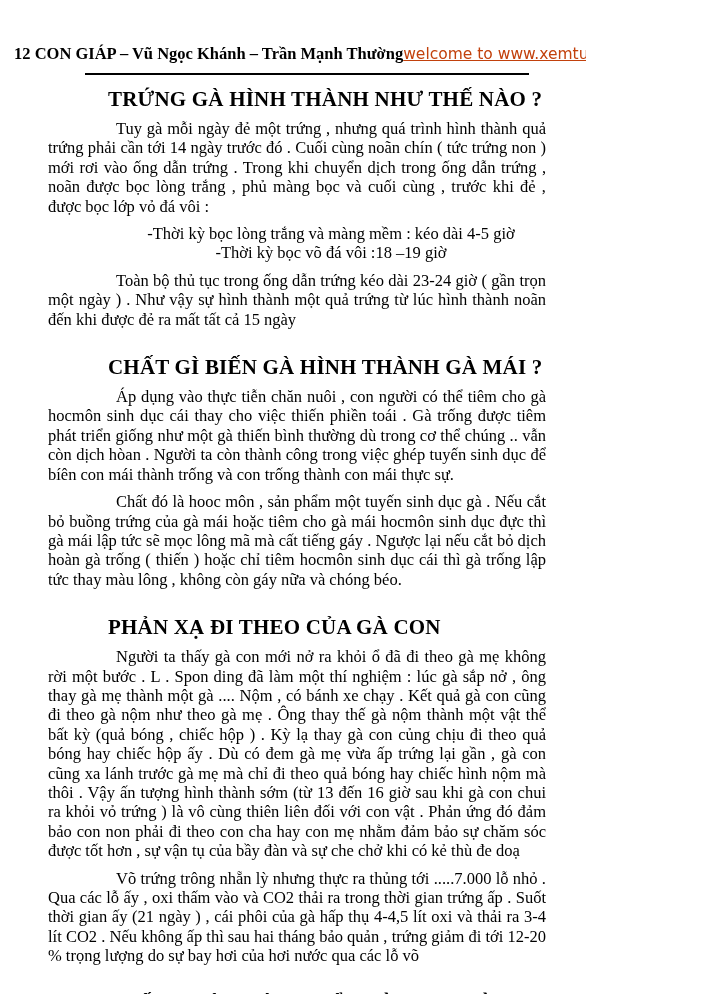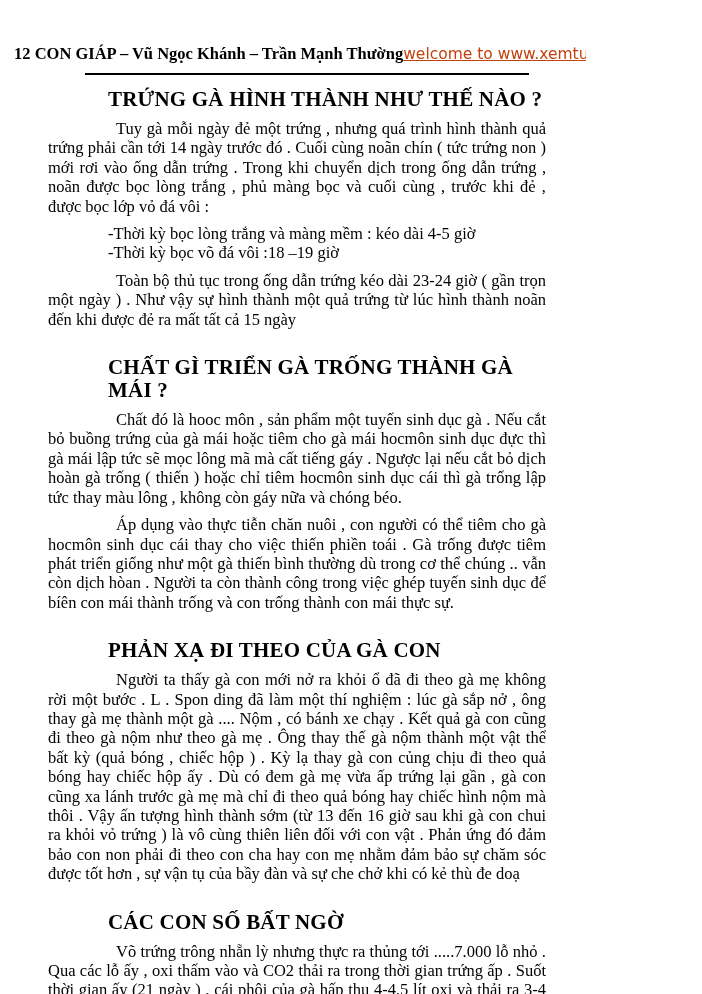--- a/index.html
+++ b/index.html
@@ -54,21 +54,21 @@
     line-height: 23px;
   }
   h2.sect.first { margin-top: 13px; }
   p.para {
     margin: 8px;
     text-align: justify;
     text-indent: 68px;
   }
   p.liline {
     margin: 0;
-    text-align: left;
+    text-align: center;
     text-indent: 68px;
   }
 </style>
 </head>
 <body>
 
 <div class="page">
 
   <header class="pagehead">
     <span class="h-left">12 CON GIÁP – Vũ Ngọc Khánh – Trần Mạnh Thường</span>
@@ -79,26 +79,25 @@
   <div class="rule"></div>
 
   <main class="body">
 
     <h2 class="sect first">TRỨNG GÀ HÌNH THÀNH NHƯ THẾ NÀO ?</h2>
     <p class="para">Tuy gà mỗi ngày đẻ một trứng , nhưng quá trình hình thành quả trứng phải cần tới 14 ngày trước đó . Cuối cùng noãn chín ( tức trứng non ) mới rơi vào ống dẫn trứng  . Trong khi chuyển dịch trong ống dẫn trứng , noãn được bọc lòng trắng , phủ màng bọc và cuối cùng , trước khi đẻ , được bọc lớp vỏ đá vôi :</p>
     <p class="liline">-Thời kỳ bọc lòng trắng và màng mềm : kéo dài 4-5 giờ</p>
     <p class="liline">-Thời kỳ bọc võ đá vôi :18 –19 giờ</p>
     <p class="para">Toàn bộ thủ tục trong ống dẫn trứng kéo dài 23-24 giờ ( gần trọn một ngày ) . Như vậy sự hình thành một quả trứng từ lúc hình thành noãn đến khi được đẻ ra mất tất cả 15 ngày</p>
 
-    <h2 class="sect">CHẤT GÌ TRIỂN GÀ TRỐNG THÀNH GÀ MÁI ?</h2>
+    <h2 class="sect">CHẤT GÌ BIẾN GÀ HÌNH THÀNH GÀ MÁI ?</h2>
+    <p class="para">Áp dụng vào thực tiễn chăn nuôi , con người có thể tiêm cho gà hocmôn sinh dục cái thay cho việc thiến phiền toái . Gà trống được tiêm phát triển giống như một gà thiến bình thường dù trong cơ thể chúng .. vẫn còn dịch hòan . Người ta còn thành công trong việc ghép tuyến sinh dục để bíên con mái thành trống và con trống thành con mái thực  sự.</p>
     <p class="para">Chất đó là hooc môn , sản phẩm một tuyến sinh dục gà . Nếu cắt bỏ buồng trứng của  gà mái hoặc tiêm cho gà mái hocmôn sinh dục đực thì gà mái lập tức sẽ mọc lông mã mà cất tiếng gáy . Ngược lại nếu cắt bỏ dịch hoàn gà trống ( thiến ) hoặc chỉ tiêm hocmôn sinh dục cái thì gà trống lập tức thay màu lông , không còn gáy nữa và chóng béo.</p>
-    <p class="para">Áp dụng vào thực tiễn chăn nuôi , con người có thể tiêm cho gà hocmôn sinh dục cái thay cho việc thiến phiền toái . Gà trống được tiêm phát triển giống như một gà thiến bình thường dù trong cơ thể chúng .. vẫn còn dịch hòan . Người ta còn thành công trong việc ghép tuyến sinh dục để bíên con mái thành trống và con trống thành con mái thực  sự.</p>
 
     <h2 class="sect">PHẢN XẠ ĐI THEO CỦA GÀ CON</h2>
     <p class="para">Người ta thấy gà con mới nở ra khỏi ổ đã đi theo gà mẹ không rời một bước . L . Spon ding đã làm một thí nghiệm : lúc gà sắp nở , ông thay gà mẹ thành một gà .... Nộm , có bánh xe chạy . Kết quả gà con cũng đi theo gà nộm như theo gà mẹ . Ông thay thế gà nộm thành một vật thể bất kỳ (quả bóng , chiếc hộp ) . Kỳ lạ thay gà con củng chịu đi theo quả bóng hay chiếc hộp ấy . Dù có đem gà mẹ vừa ấp trứng lại gần , gà con cũng xa lánh trước gà mẹ mà chỉ đi theo quả bóng hay chiếc hình nộm mà thôi . Vậy ấn tượng hình thành sớm (từ 13 đến 16 giờ sau khi gà con chui ra khỏi vỏ trứng ) là vô cùng thiên liên đối với con vật . Phản ứng đó đảm bảo con non phải đi theo con cha hay con mẹ nhằm đảm bảo sự chăm sóc được tốt hơn , sự vận tụ của bầy đàn và sự che chở khi có kẻ thù đe doạ</p>
 
-    <h2 class="sect">CÁC CON SỐ BẤT NGỜ</h2>
     <p class="para">Võ trứng trông nhẵn lỳ nhưng thực ra thủng tới .....7.000 lỗ nhỏ . Qua các lỗ ấy , oxi thấm vào và CO2 thải ra trong thời gian trứng ấp . Suốt thời gian ấy (21 ngày ) , cái phôi của gà hấp thụ 4-4,5 lít oxi và thải ra 3-4 lít CO2  . Nếu không ấp thì sau hai tháng bảo quản , trứng giảm đi tới 12-20 % trọng lượng do sự bay hơi của hơi nước qua các lỗ võ</p>
 
     <h2 class="sect">TRỐNG GÀ PHÁT TRIỂN TỪ BAO GIỜ ?</h2>
 
   </main>
 </div>
 
 </body></html>

